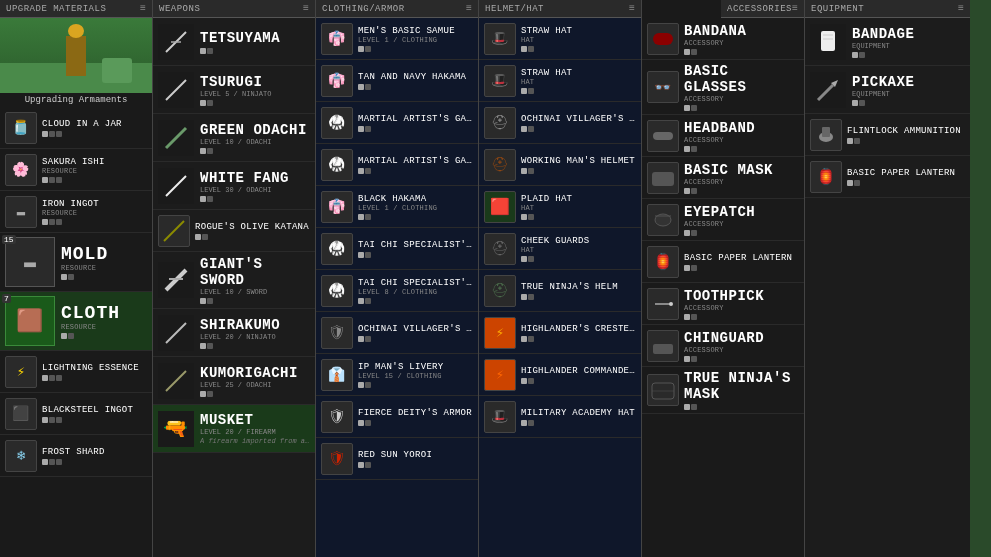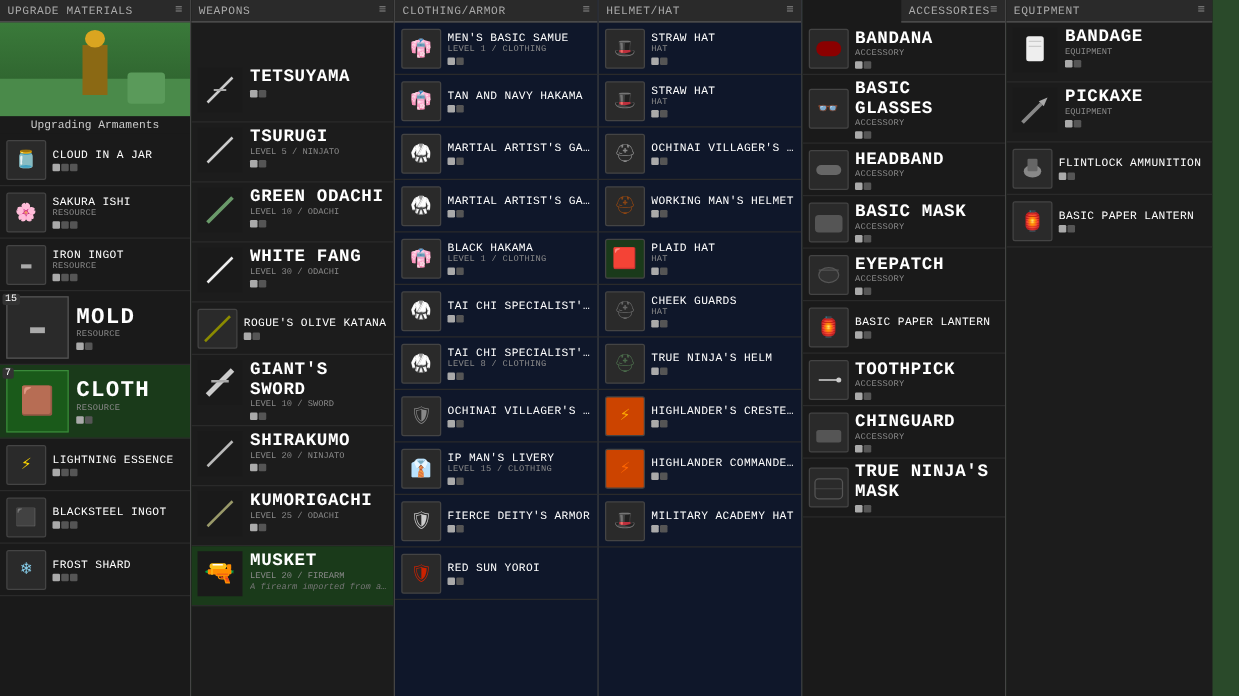--- a/index.html
+++ b/index.html
@@ -18,21 +18,21 @@
       position: relative;
       z-index: 1;
     }
     .column {
       display: flex;
       flex-direction: column;
       border-right: 1px solid #444;
       overflow: hidden;
     }
     .col-upgrade { width: 153px; background: #1a1a1a; }
-    .col-weapons { width: 163px; background: #1c1c1c; gap: 32px; }
+    .col-weapons { width: 163px; background: #1c1c1c; }
     .col-clothing { width: 163px; background: #0f172a; }
     .col-helmet { width: 163px; background: #0f172a; }
     .col-accessories { width: 163px; background: #1a1a1a; align-items: flex-end; }
     .col-equipment { width: 165px; background: #1c1c1c; }
 
     .col-header {
       background: #2a2a2a;
       border-bottom: 1px solid #555;
       padding: 3px 6px;
       display: flex;
@@ -151,21 +151,21 @@
       align-items: center;
       padding: 4px 5px;
       border-bottom: 1px solid #2a2a2a;
       cursor: pointer;
       min-height: 55px;
     }
 
     
     .weapon-item {
       display: flex;
-      align-items: flex-start;
+      align-items: center;
       padding: 4px 5px;
       border-bottom: 1px solid #2a2a2a;
       cursor: pointer;
       min-height: 48px;
     }
     .weapon-icon {
       width: 36px;
       height: 36px;
       background: #1a1a1a;
       flex-shrink: 0;

